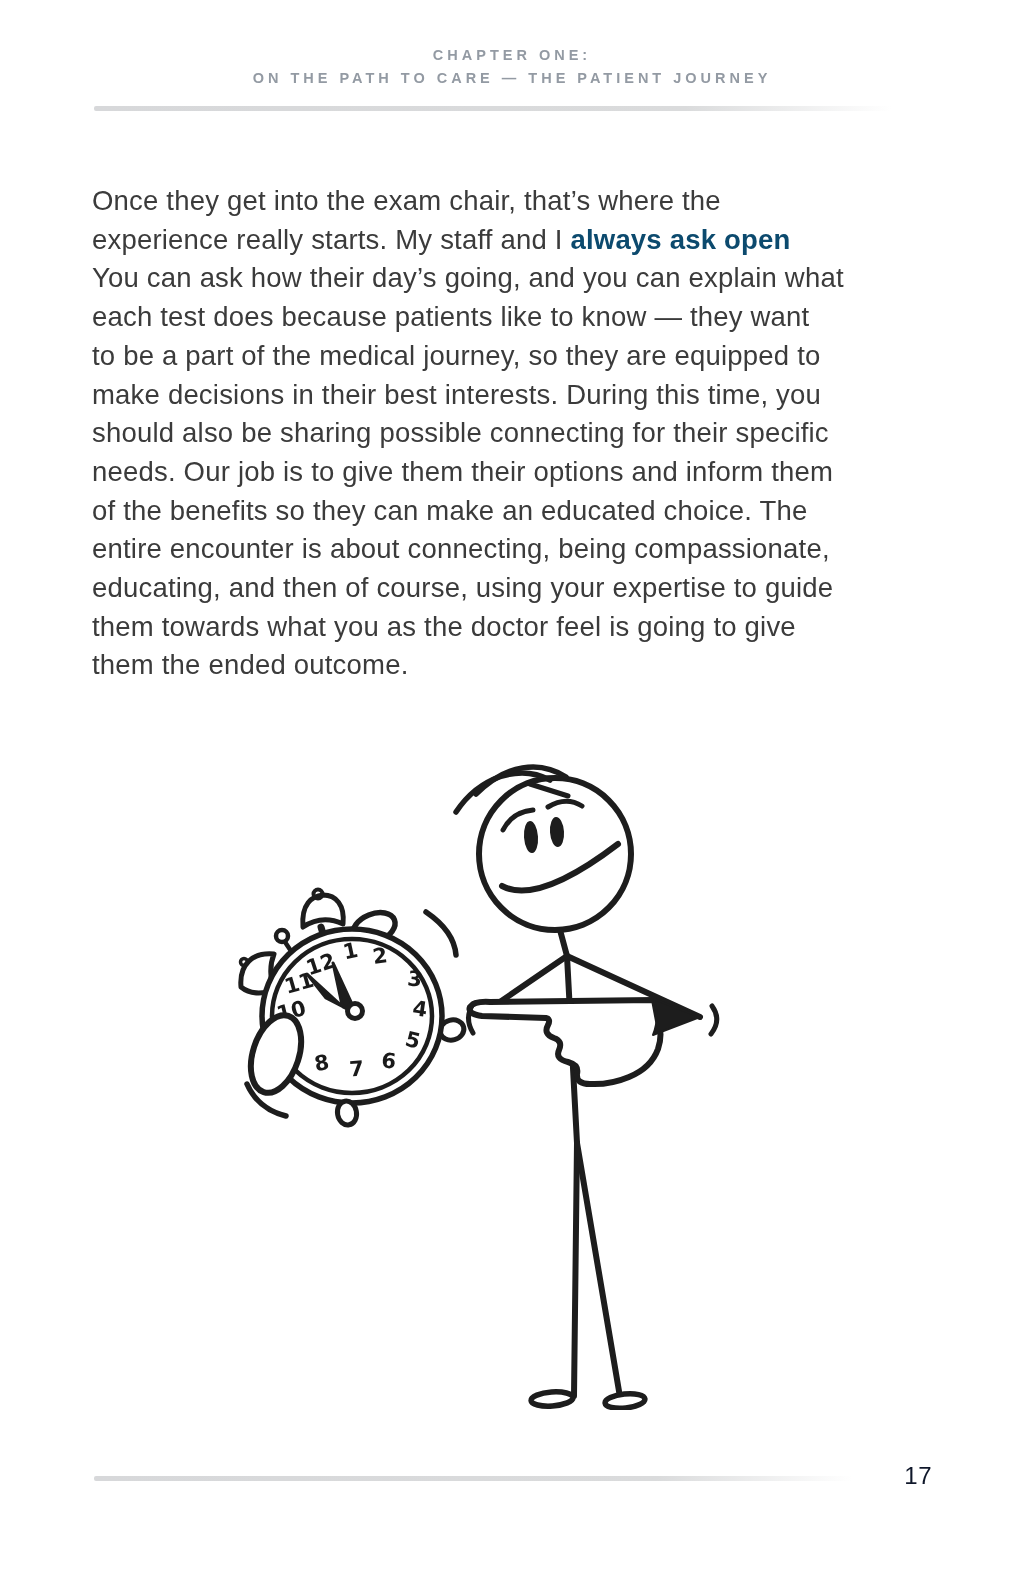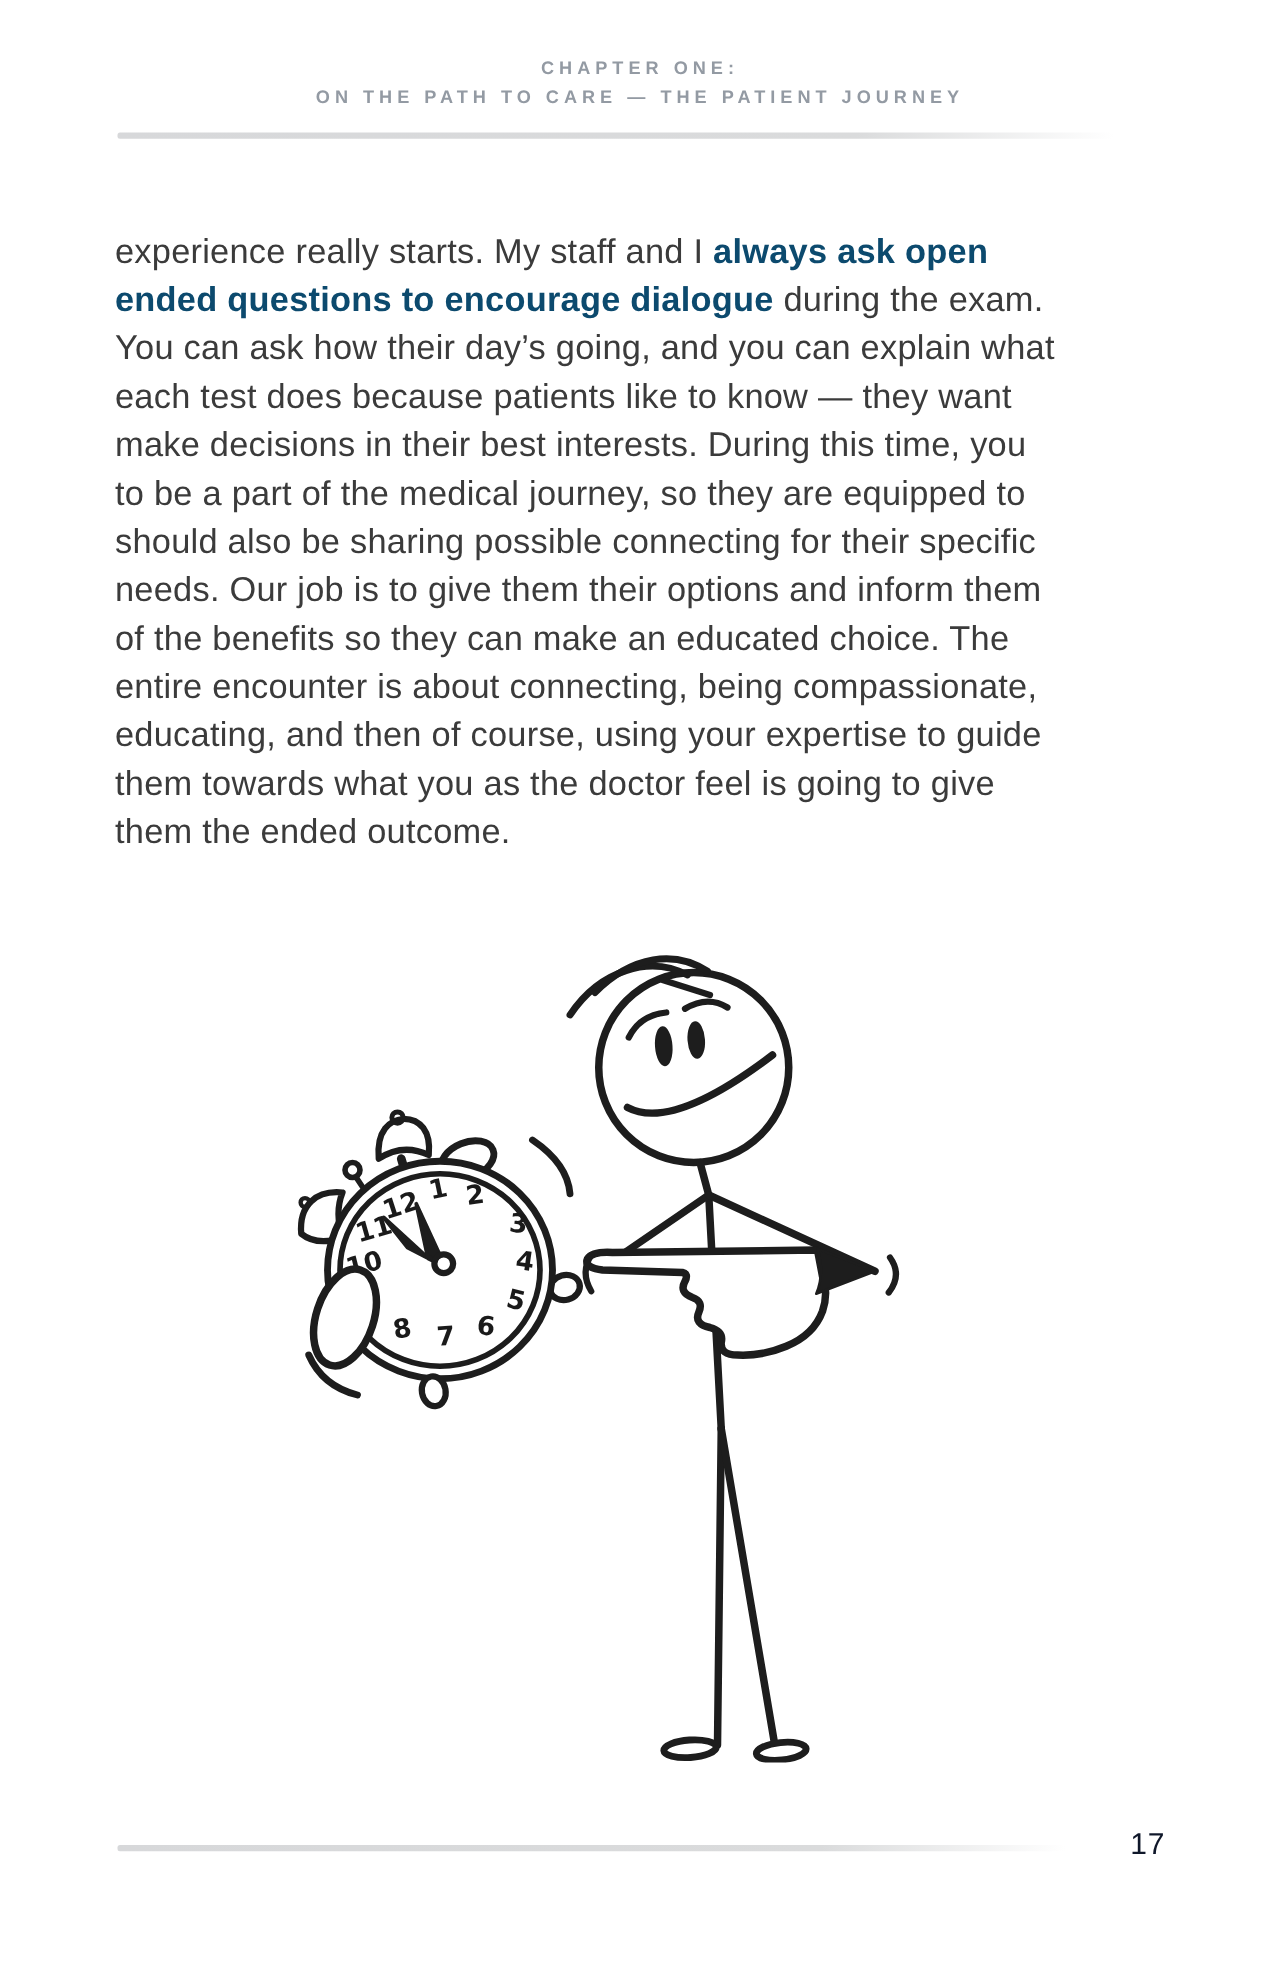--- a/index.html
+++ b/index.html
@@ -47,26 +47,26 @@
 <div class="page">
 
   <div class="page-header">
     <div>CHAPTER ONE:</div>
     <div>ON THE PATH TO CARE — THE PATIENT JOURNEY</div>
   </div>
 
   <div class="hrule rule-top"></div>
 
   <div class="body-text" id="body-text">
+      <div class="line"><span>Once they get into the exam chair, that’s where the</span></div>
       <div class="line"><span>experience really starts. My staff and I </span><span class="b">always ask open</span></div>
-      <div class="line"><span class="b">ended questions to encourage dialogue</span><span> during the exam.</span></div>
       <div class="line"><span>You can ask how their day’s going, and you can explain what</span></div>
       <div class="line"><span>each test does because patients like to know — they want</span></div>
+      <div class="line"><span>to be a part of the medical journey, so they are equipped to</span></div>
       <div class="line"><span>make decisions in their best interests. During this time, you</span></div>
-      <div class="line"><span>to be a part of the medical journey, so they are equipped to</span></div>
       <div class="line"><span>should also be sharing possible connecting for their specific</span></div>
       <div class="line"><span>needs. Our job is to give them their options and inform them</span></div>
       <div class="line"><span>of the benefits so they can make an educated choice. The</span></div>
       <div class="line"><span>entire encounter is about connecting, being compassionate,</span></div>
       <div class="line"><span>educating, and then of course, using your expertise to guide</span></div>
       <div class="line"><span>them towards what you as the doctor feel is going to give</span></div>
       <div class="line"><span>them the ended outcome.</span></div>
     </div>
 
   <svg class="illustration" viewBox="0 0 500 660" xmlns="http://www.w3.org/2000/svg" fill="none" stroke="#1d1d1d" stroke-linecap="round" stroke-linejoin="round">

